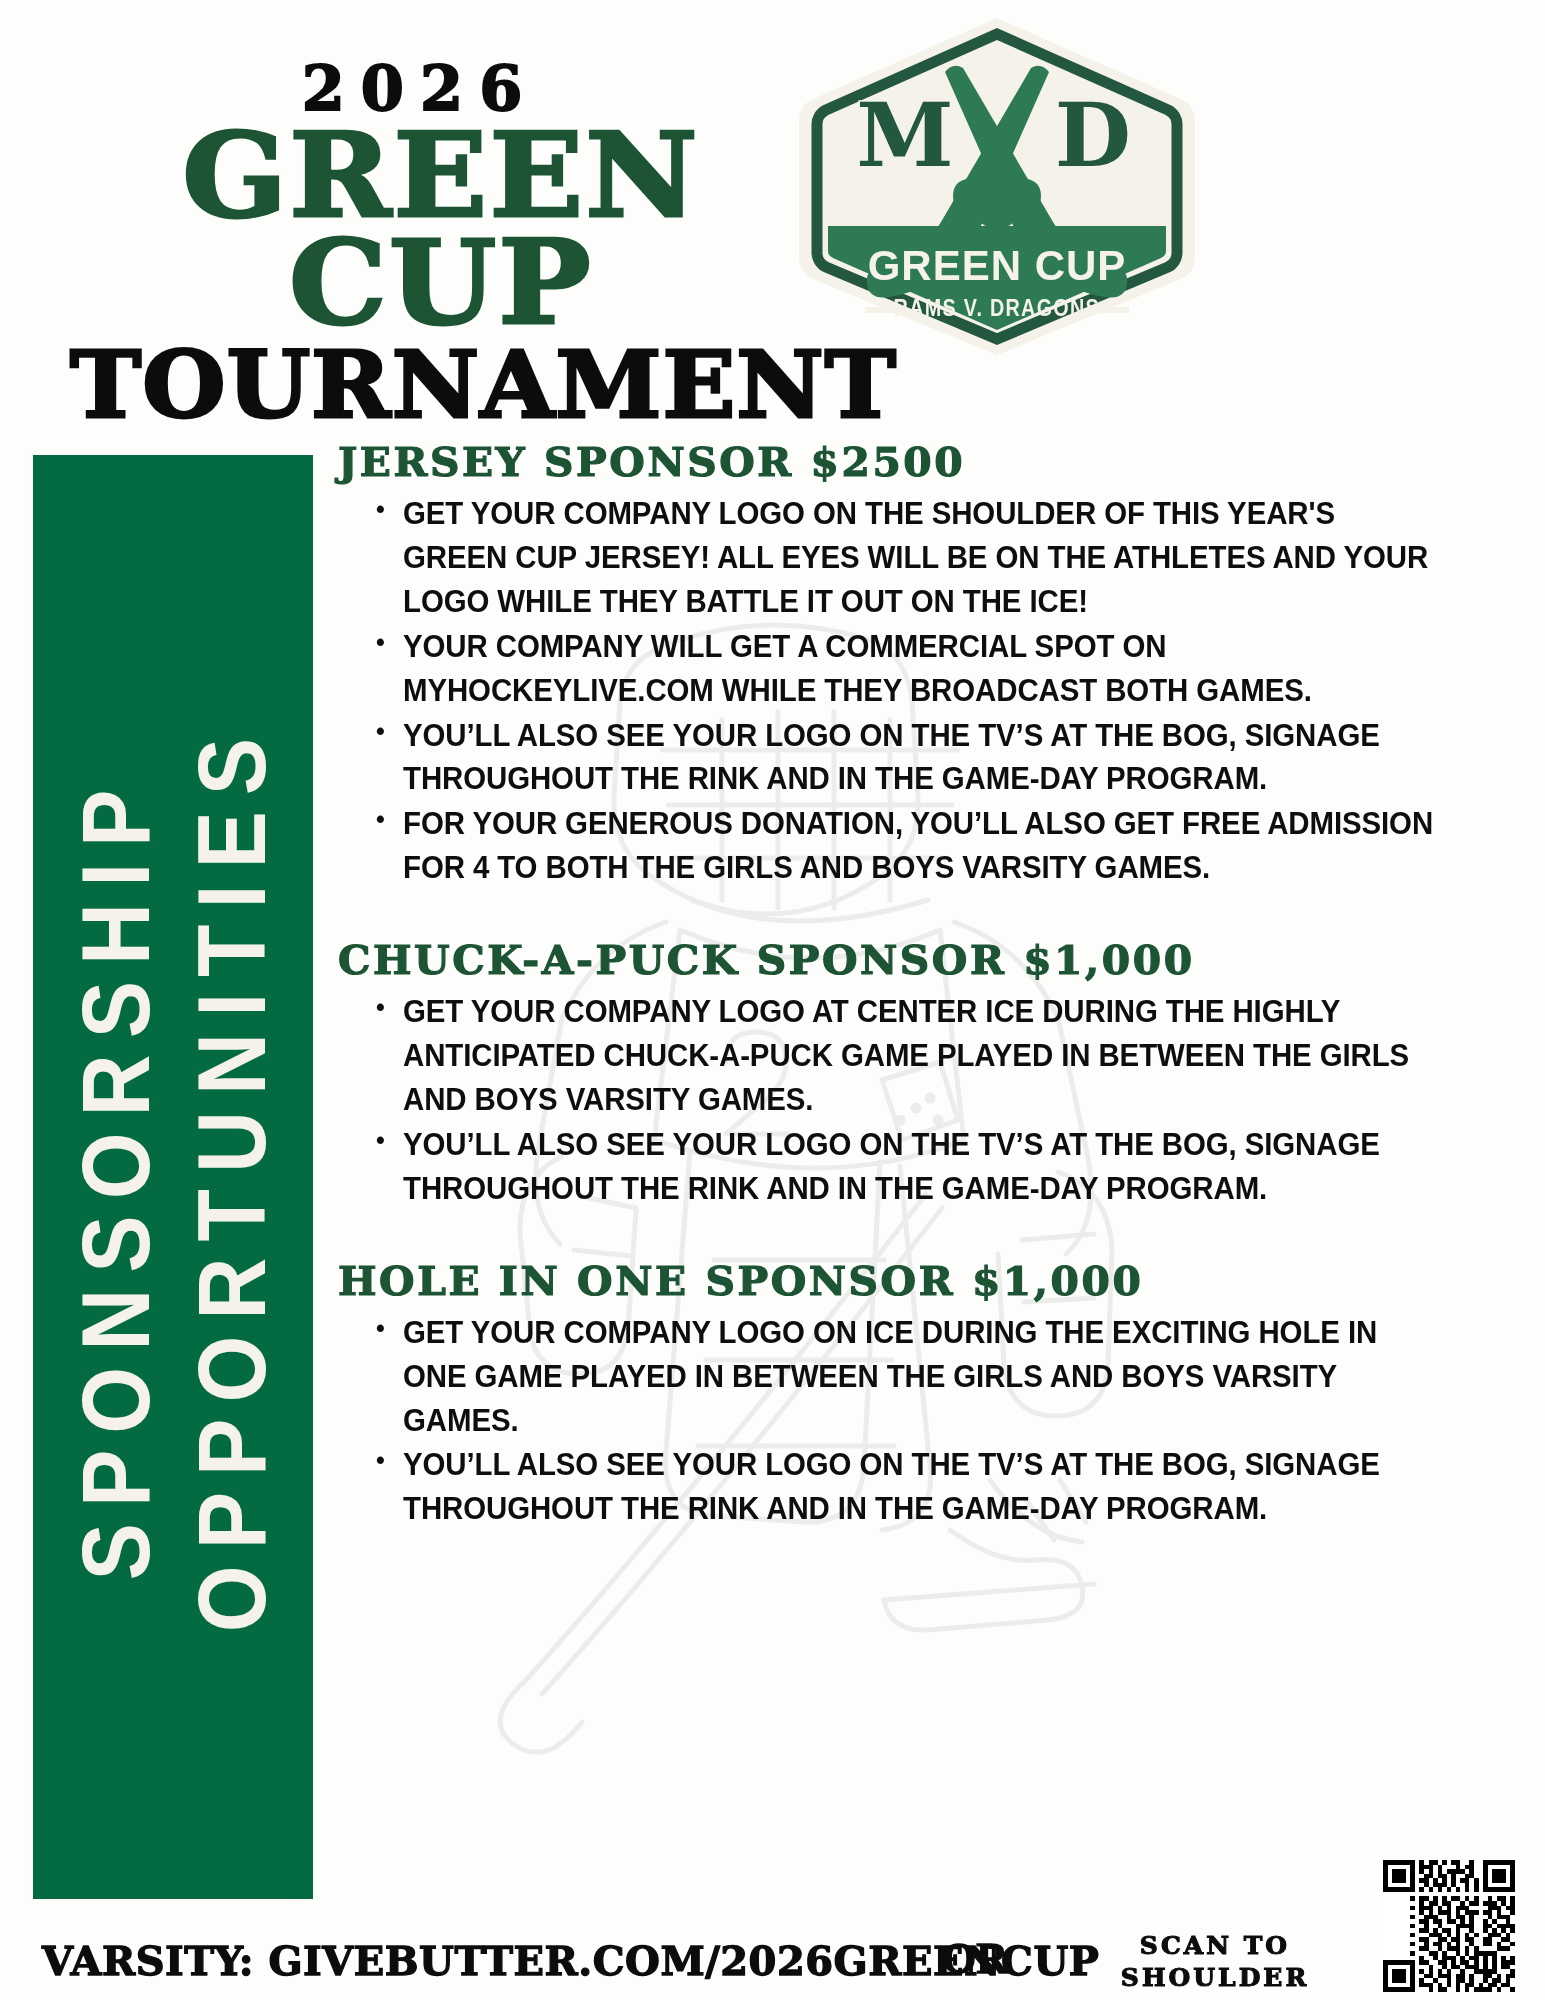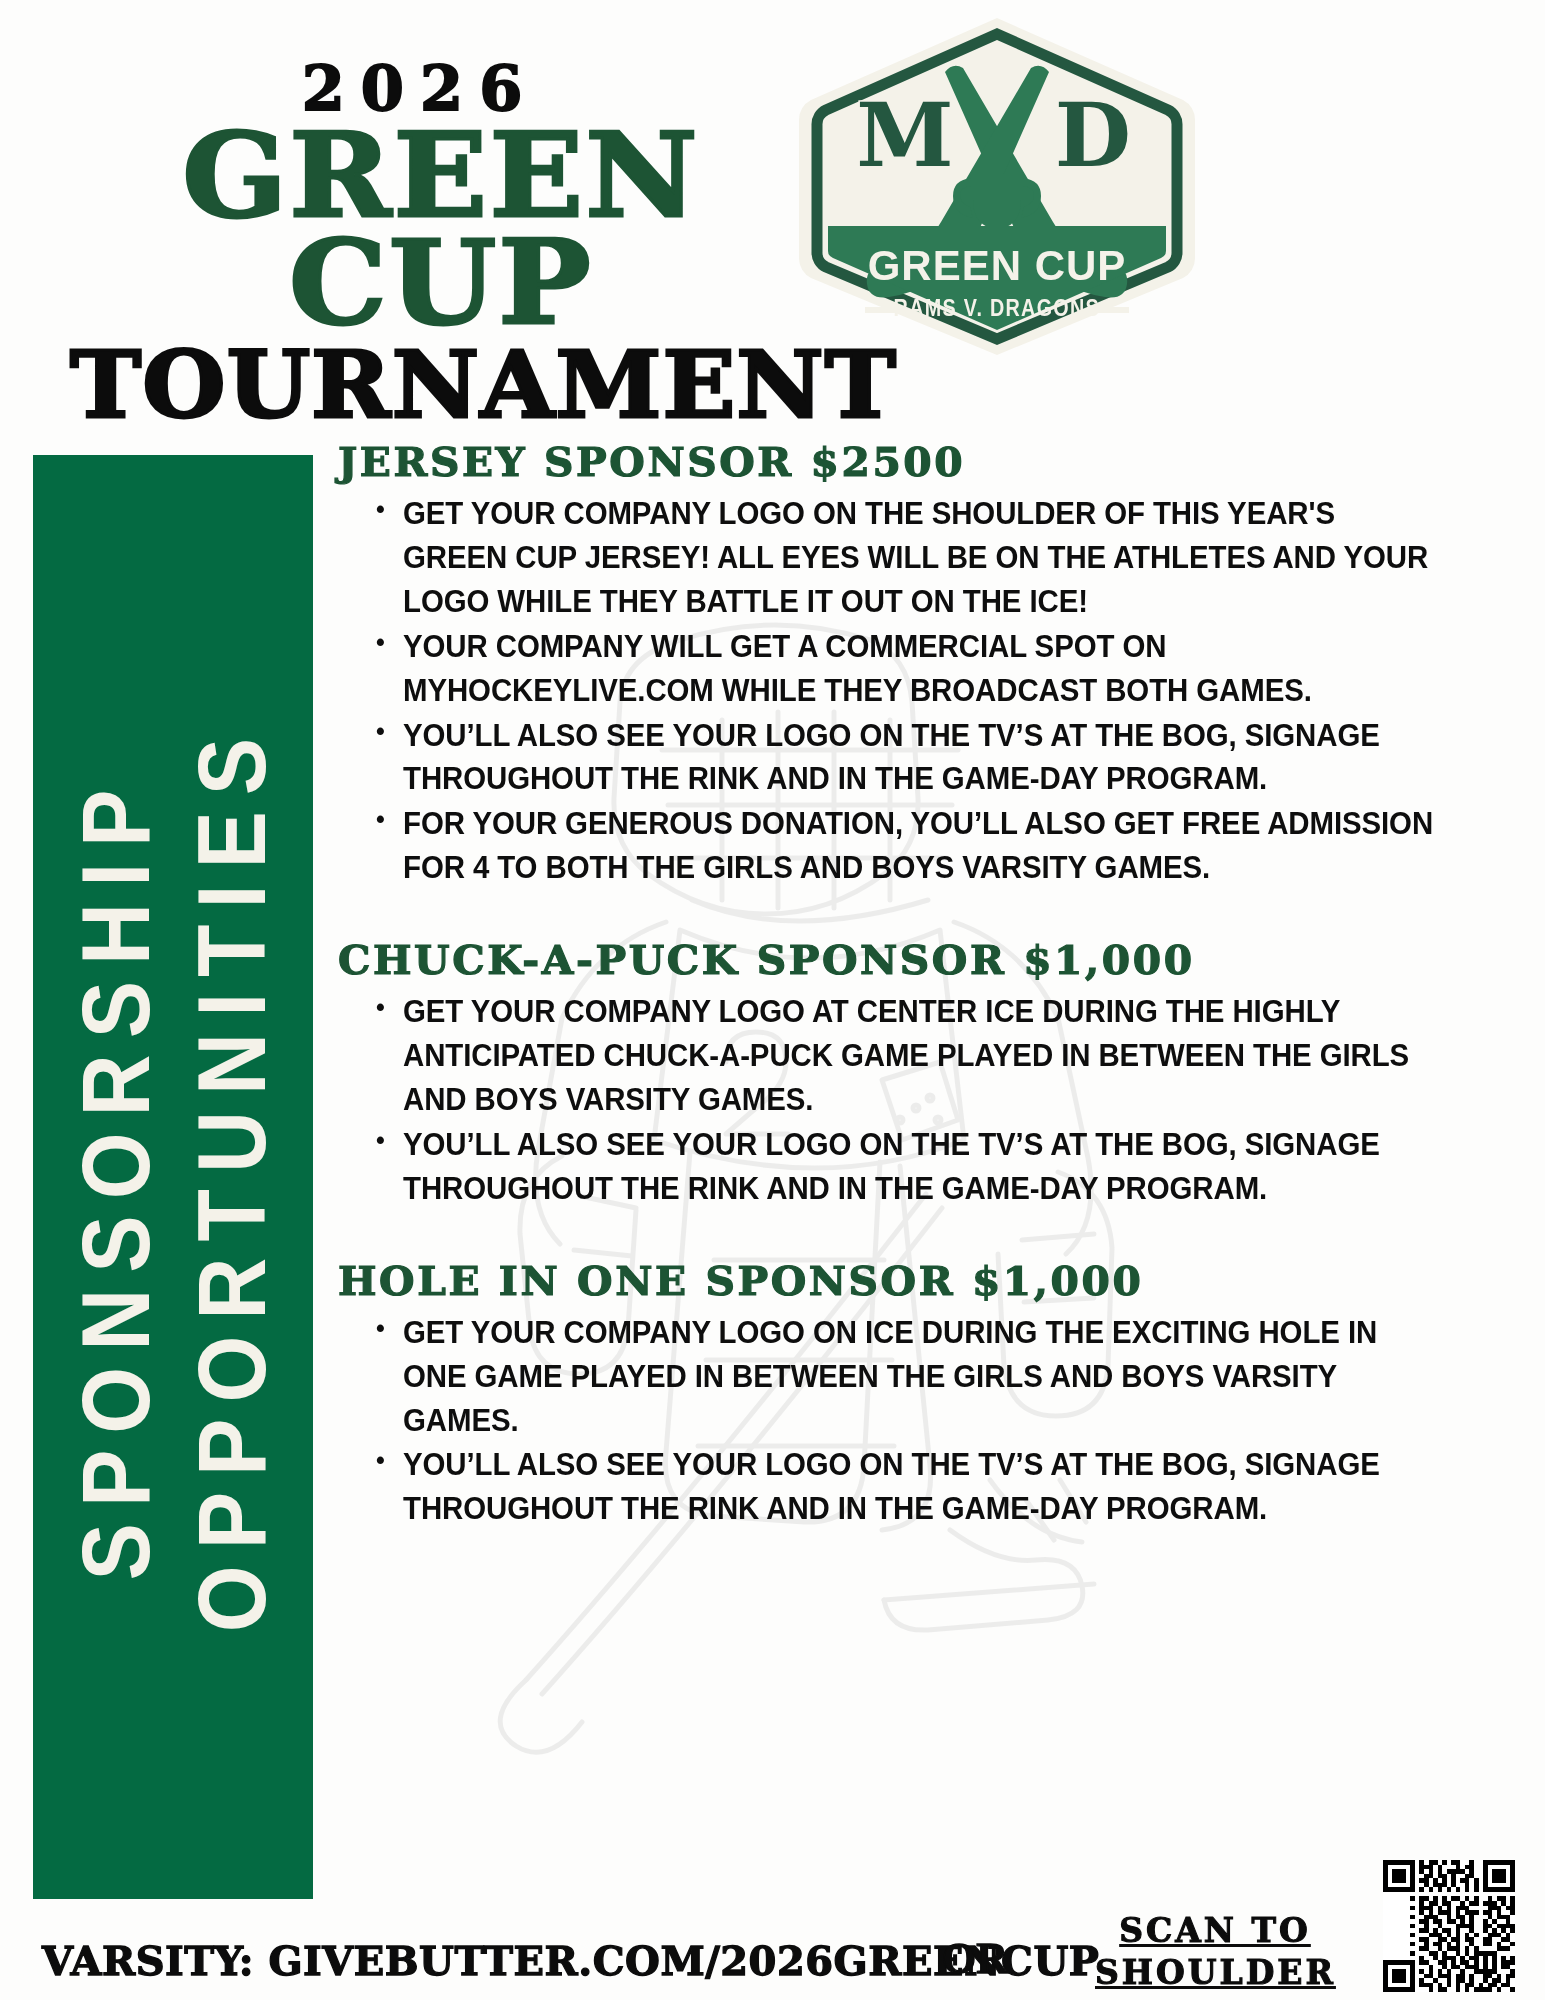--- a/index.html
+++ b/index.html
@@ -205,25 +205,24 @@
     -webkit-text-stroke: 1.3px #0c0c0c;
   }
   .scan-block {
     position: absolute;
     left: 1095px;
     bottom: 6px;
     text-align: center;
     width: 240px;
     font-family: "DejaVu Serif", serif;
     font-weight: bold;
-    font-size: 33px;
+    font-size: 25px;
     letter-spacing: 3px;
     line-height: 1.28;
     color: #0c0c0c;
-    text-decoration: underline;
     -webkit-text-stroke: 1.1px #0c0c0c;
   }
   .qr {
     position: absolute;
     right: 30px;
     bottom: 8px;
     width: 132px;
     height: 132px;
   }
 </style>

